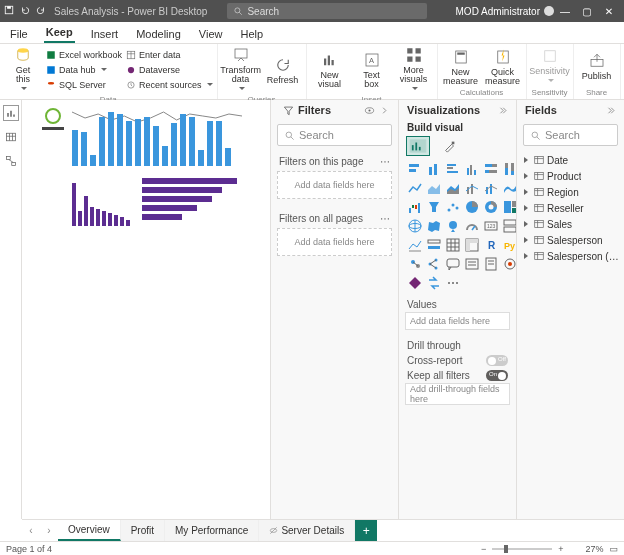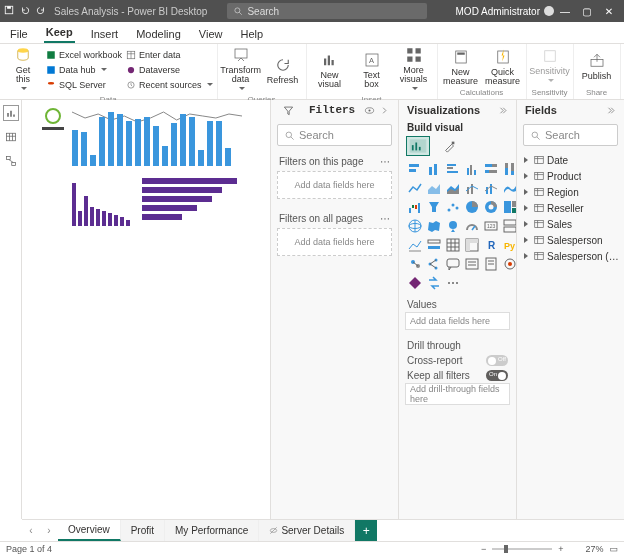--- a/index.html
+++ b/index.html
@@ -396,21 +396,21 @@
           <div class="h" style="width: 40%;"></div>
         </div>
     </div>
   </div>
 
   <div class="pane filters">
     <div class="header">
       <svg viewBox="0 0 16 16">
           <path d="M2 3h12l-5 6v5l-2-1v-4z" fill="none" stroke="#444"></path>
         </svg>
-      <span style="margin-left:15px;font-family:Liberation Mono, monospace;">Filters</span>
+      <span style="margin-left:4px;">Filters</span>
       <span class="sp"></span>
       <svg viewBox="0 0 16 16">
           <ellipse cx="8" cy="8" rx="6" ry="4" fill="none" stroke="#666"></ellipse>
           <circle cx="8" cy="8" r="1.5" fill="#666"></circle>
         </svg>
       <svg viewBox="0 0 16 16">
           <path d="M6 4l4 4-4 4" fill="none" stroke="#666"></path>
         </svg>
     </div>
     <div class="searchbox">

